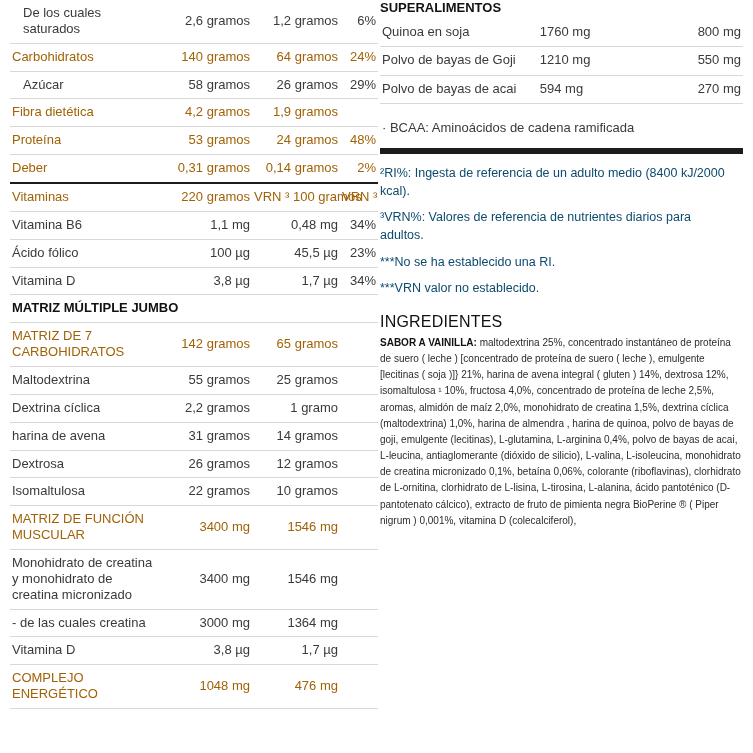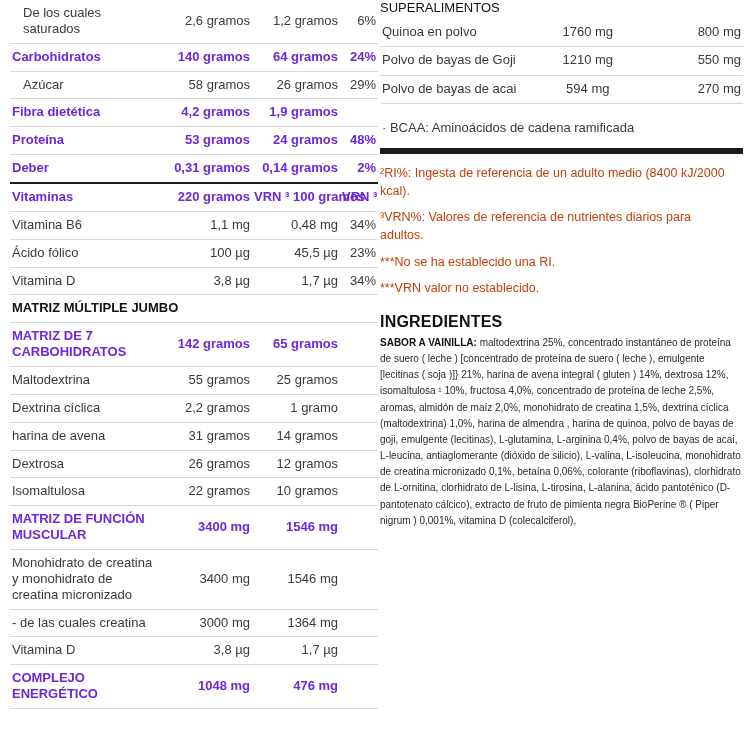--- a/index.html
+++ b/index.html
@@ -18,46 +18,46 @@
   table.nutri td{
     font-size:13px;
     padding:5px 2px 6px 2px;
     border-bottom:1px solid #d8d8d8;
     vertical-align:middle;
     line-height:1.22;
   }
   td.name{text-align:left;color:#3a3a3a;}
   td.v1,td.v2{text-align:right;color:#3a3a3a;white-space:nowrap;}
   td.v3{text-align:right;color:#3a3a3a;width:36px;white-space:nowrap;}
-  tr.bold td{font-weight:bold;color:#6d28d9;}
+  tr.bold td{font-weight:normal;color:#a16207;}
   tr.indent td.name{padding-left:13px;}
   tr.head-thick td{border-bottom:2px solid #1c1c1c;}
   tr.noborder td{border-bottom:none;}
 
   .w-name{width:150px;}
   .w-v1{width:92px;}
   .w-v2{width:88px;}
   .w-v3{width:38px;}
 
   .sectiontitle td{font-weight:bold;color:#111;font-size:13px;}
 
   
   .rt{width:100%;border-collapse:collapse;table-layout:fixed;}
   .rt td{font-size:13px;padding:5px 2px 6px 2px;border-bottom:1px solid #d8d8d8;color:#3a3a3a;line-height:1.25;}
-  .rt td.rv{text-align:center;white-space:nowrap;}
+  .rt td.rv{text-align:left;white-space:nowrap;}
   .rt td.rv2{text-align:right;white-space:nowrap;}
   .rt .rname{width:150px;}
   .rt .c1{width:95px;}
   .rt .c2{width:100px;}
   .barline{height:6px;background:#1c1c1c;margin:6px 0 10px 0;}
-  .note{font-size:12.5px;color:#c2410c;line-height:1.45;margin:0 16px 8px 0;}
-  .ing-title{font-weight:bold;font-size:16px;color:#111;margin:16px 0 4px 0;letter-spacing:.2px;}
+  .note{font-size:12.5px;color:#0c4a6e;line-height:1.45;margin:0 16px 8px 0;}
+  .ing-title{font-weight:normal;font-size:16px;color:#111;margin:16px 0 4px 0;letter-spacing:.2px;}
   .ing-body{font-size:10px;line-height:1.62;color:#2b2b2b;}
   .ing-body b{font-weight:bold;color:#111;}
-  .topline{font-weight:normal;font-size:13px;color:#111;padding-bottom:4px;}
+  .topline{font-weight:bold;font-size:13px;color:#111;padding-bottom:4px;}
   .twoline{line-height:1.3;}
 </style>
 </head>
 <body>
 
 <div class="page">
 
   <div class="col-left">
     <table class="nutri">
       <colgroup>
@@ -212,21 +212,21 @@
   <div class="col-right">
     <div class="topline">SUPERALIMENTOS</div>
     <table class="rt">
       <colgroup>
           <col class="rname">
           <col class="c1">
           <col class="c2">
         </colgroup>
       <tbody>
         <tr>
-          <td>Quinoa en polvo</td>
+          <td>Quinoa en soja</td>
           <td class="rv">1760 mg</td>
           <td class="rv2">800 mg</td>
         </tr>
         <tr>
           <td>Polvo de bayas de Goji</td>
           <td class="rv">1210 mg</td>
           <td class="rv2">550 mg</td>
         </tr>
         <tr>
           <td class="twoline">Polvo de bayas de acai</td>

